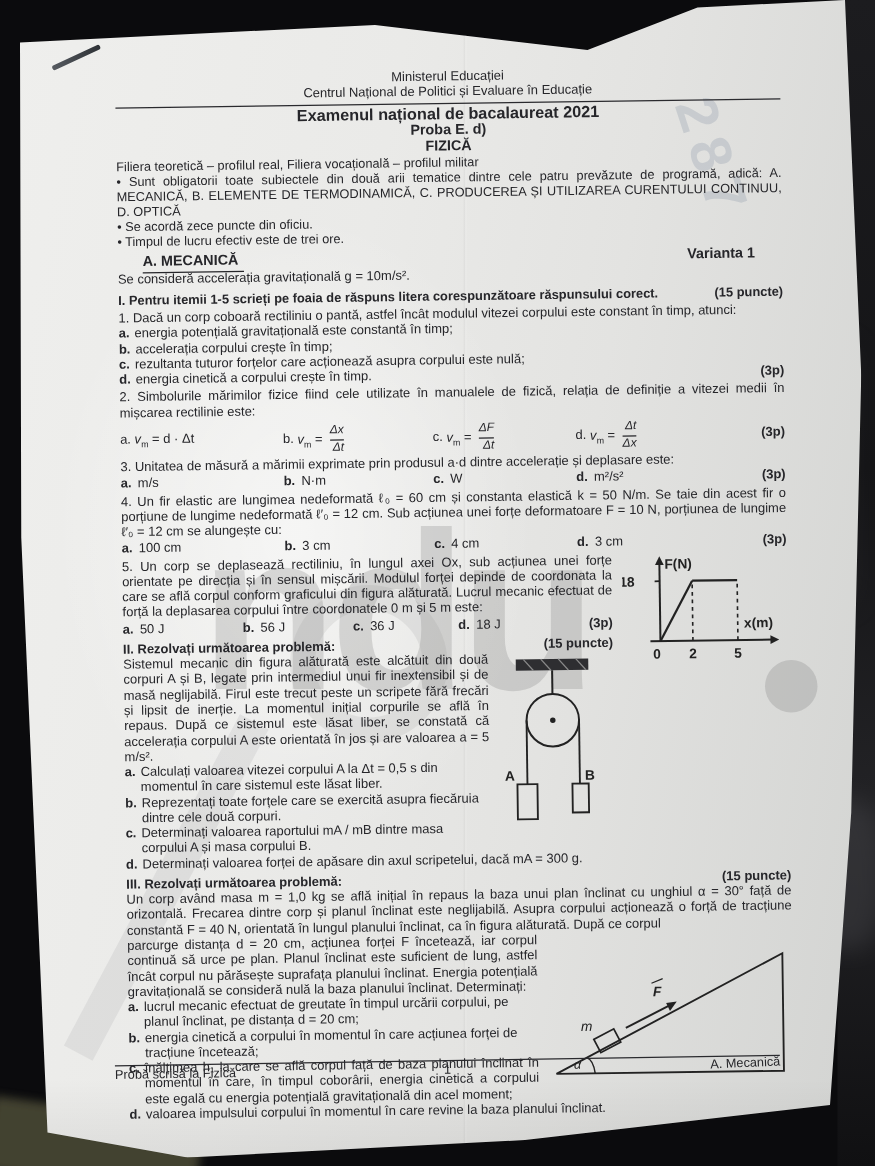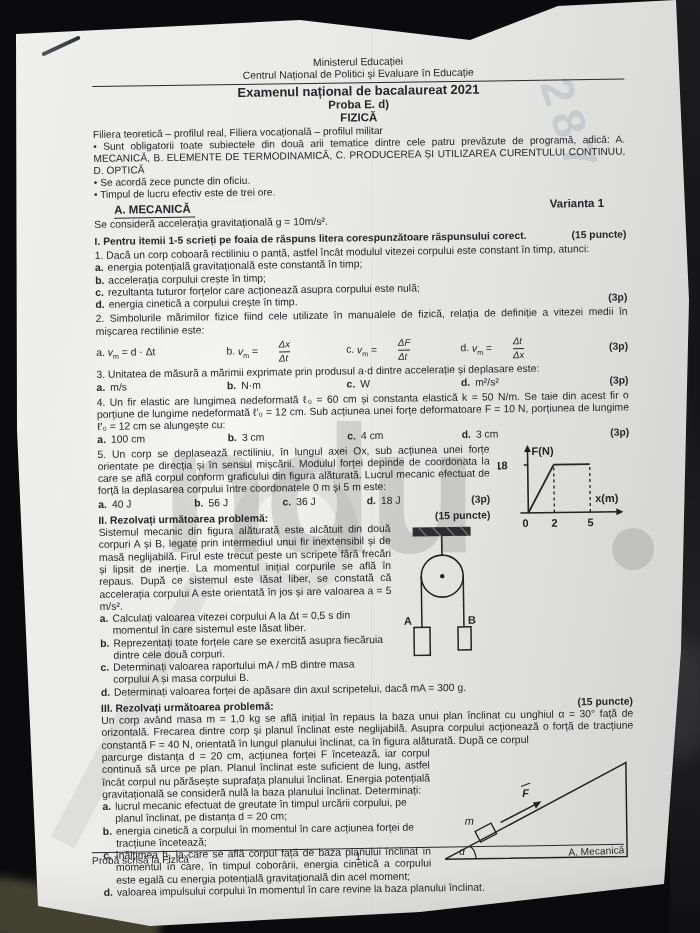--- a/index.html
+++ b/index.html
@@ -67,21 +67,21 @@
   .optline .pts{margin-left:auto;font-weight:700;}
   .optrow{display:flex;margin-top:1px;}
   .optrow .cell{display:flex;}
   .o-a{width:24.5%;} .o-b{width:22.5%;} .o-c{width:21.5%;} .o-d{flex:1;}
   .optrow .lab{font-weight:700;margin-right:5px;}
   .optrow .pts{font-weight:700;}
   .fr-row{display:flex;align-items:center;margin:3px 0 2px 0;min-height:26px;}
   .fr-row .pts{font-weight:700;align-self:center;}
   .msym{font-style:italic;}
   sub{font-size:.68em;}
-  .frac{display:inline-flex;flex-direction:column;align-items:flex-start;margin-left:18px;
+  .frac{display:inline-flex;flex-direction:column;align-items:flex-end;margin-left:3px;
     font-style:italic;font-size:9.6px;line-height:1.05;vertical-align:middle;}
   .frac .bar{width:100%;height:1px;background:#26262a;margin:1px 0;}
   .secb{display:flex;justify-content:space-between;font-weight:700;margin-top:4px;}
   .itemline{display:flex;}
   .itemline .lab{font-weight:700;margin-right:4px;flex:0 0 auto;}
 
   
   .fig{float:right;margin:0 0 2px 8px;}
   .fig-graph{width:132px;height:88px;}
   .fig-pulley{width:92px;height:132px;margin-top:2px;}
@@ -262,21 +262,21 @@
           <line x1="92" y1="70" x2="92" y2="22" stroke="#222" stroke-width="1.3" stroke-dasharray="3,3"></line>
           <text x="97" y="60" font-size="11" font-weight="bold">x(m)</text>
           <text x="27" y="84" font-size="11" font-weight="bold" text-anchor="middle">0</text>
           <text x="56" y="84" font-size="11" font-weight="bold" text-anchor="middle">2</text>
           <text x="92" y="84" font-size="11" font-weight="bold" text-anchor="middle">5</text>
         </svg>
         <p class="just">5. Un corp se deplasează rectiliniu, în lungul axei Ox, sub acțiunea unei forțe orientate pe direcția și în sensul mișcării. Modulul forței depinde de coordonata la care se află corpul conform graficului din figura alăturată. Lucrul mecanic efectuat de forță la deplasarea corpului între coordonatele 0 m și 5 m este:</p>
         <div class="optrow">
           <span class="cell o-a">
               <span class="lab">a.</span>
-              <span>40 J</span>
+              <span>50 J</span>
             </span>
           <span class="cell o-b">
               <span class="lab">b.</span>
               <span>56 J</span>
             </span>
           <span class="cell o-c">
               <span class="lab">c.</span>
               <span>36 J</span>
             </span>
           <span class="cell o-d">

